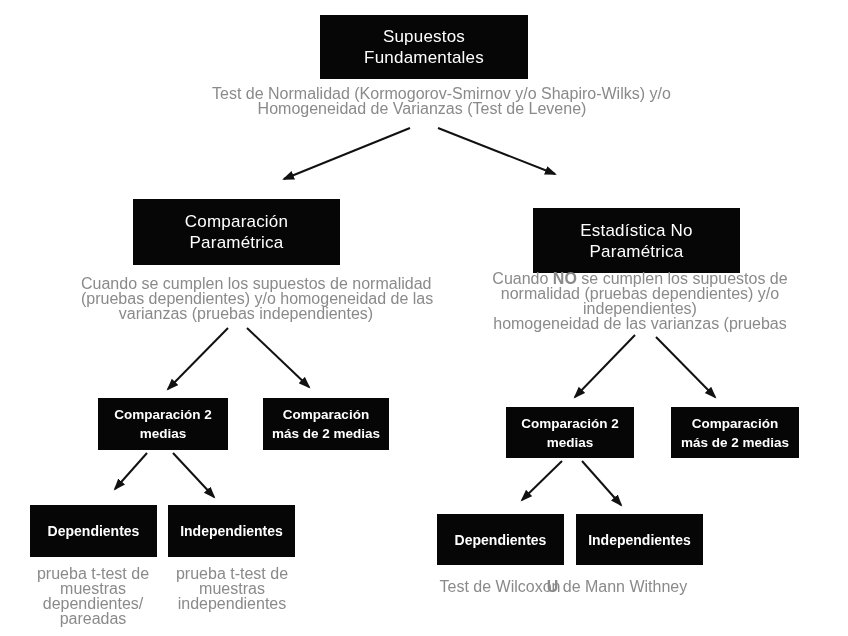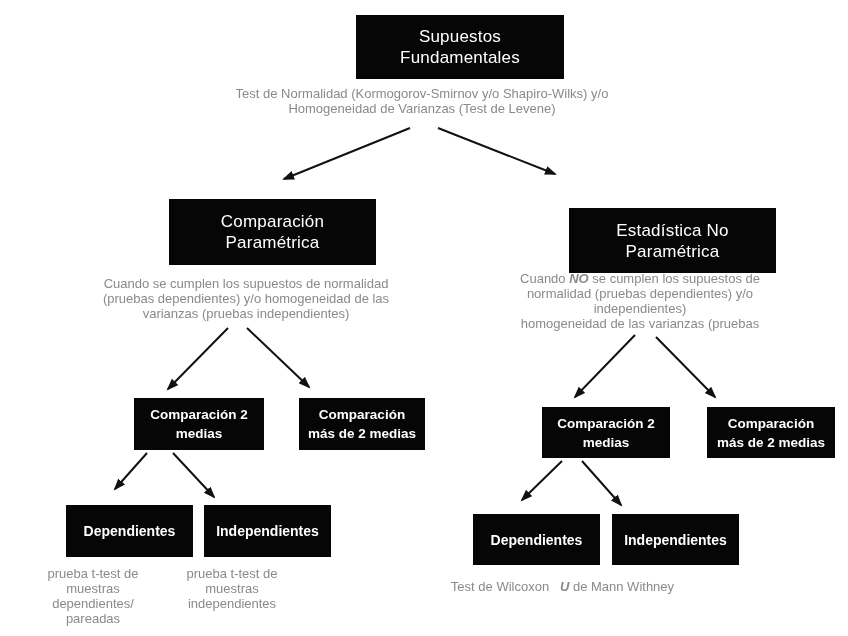--- a/index.html
+++ b/index.html
@@ -11,34 +11,33 @@
     overflow:hidden;
   }
   .arrows{position:absolute;left:0;top:0;width:848px;height:636px;pointer-events:none;}
   .arrows line{stroke:var(--arrow,#111);stroke-width:2;}
   .node{
     position:absolute;
     background:var(--box-bg,#060606);
     color:var(--box-text,#fff);
     display:flex;flex-direction:column;justify-content:center;align-items:center;
     text-align:center;
-    margin-left:36px;
   }
   .node span{display:block;}
   .node.big{font-size:17px;line-height:21px;font-weight:400;letter-spacing:.2px;}
   .node.mid{font-size:13.5px;line-height:19px;font-weight:700;}
   .node.small{font-size:14px;line-height:18px;font-weight:700;}
   .caption{
     position:absolute;
     color:var(--caption,#8a8a8a);
-    font-size:13px;line-height:15px;
+    font-size:16px;line-height:15px;
     text-align:center;
   }
   .caption div{white-space:nowrap;}
-  .caption b{font-weight:700;font-style:italic;}
+  .caption b{font-weight:700;}
 </style>
 </head>
 <body>
 
 <div class="stage">
 
   <svg class="arrows" viewBox="0 0 848 636">
     <defs>
       <marker id="ah" markerWidth="7" markerHeight="6" refX="5" refY="2.25" orient="auto">
         <path d="M0,0 L6,2.25 L0,4.5 z" fill="#111111"></path>

